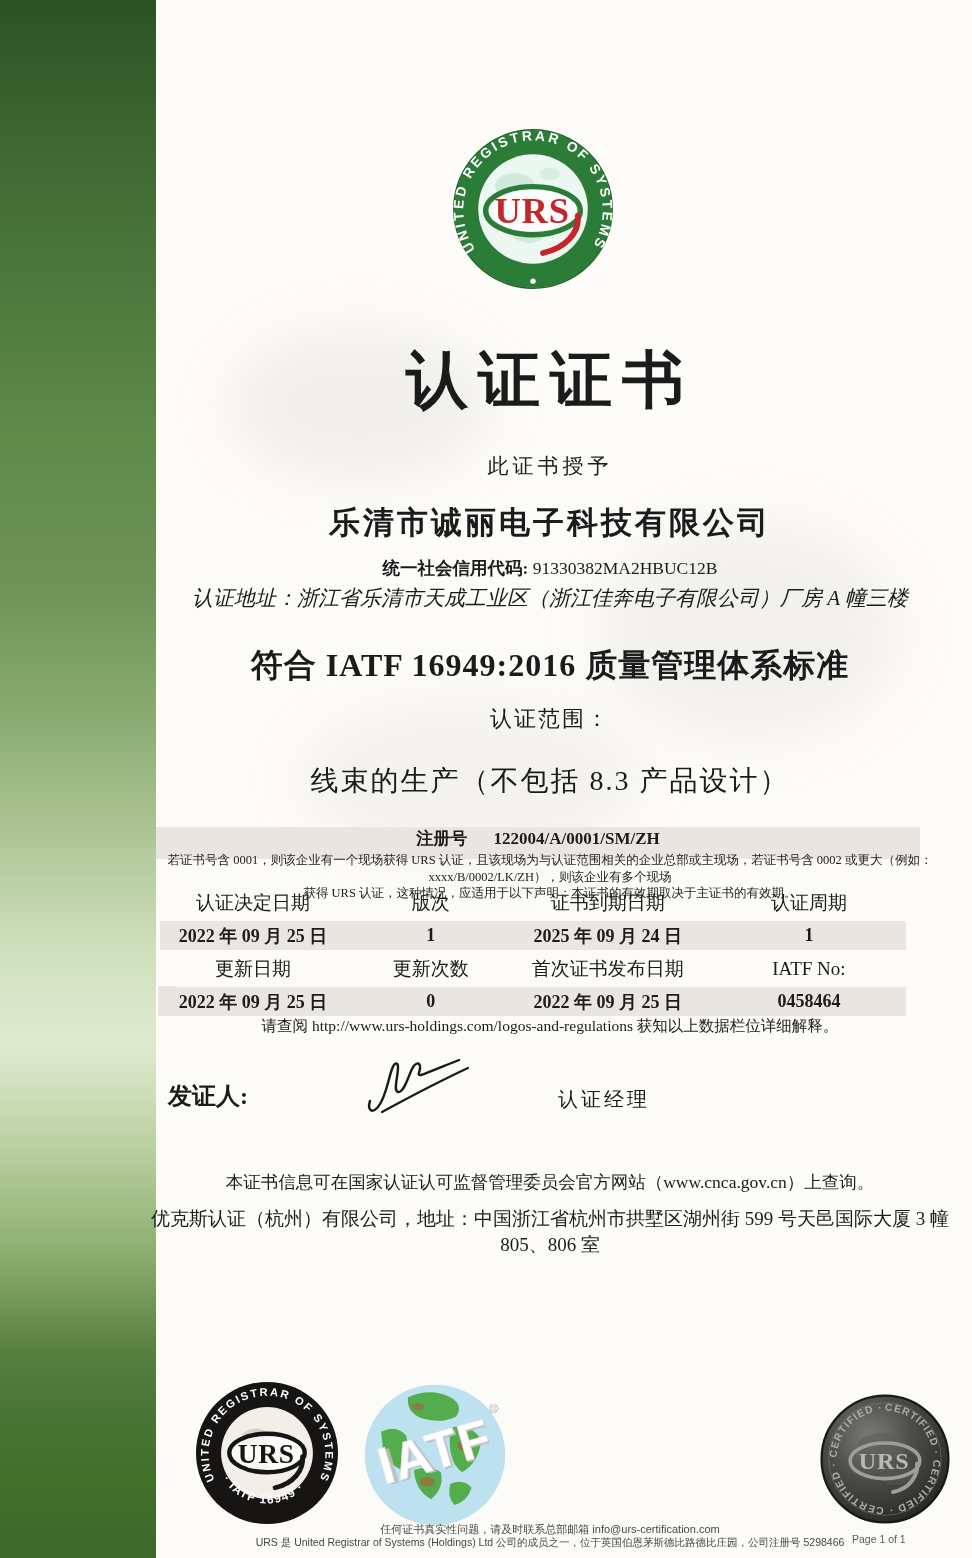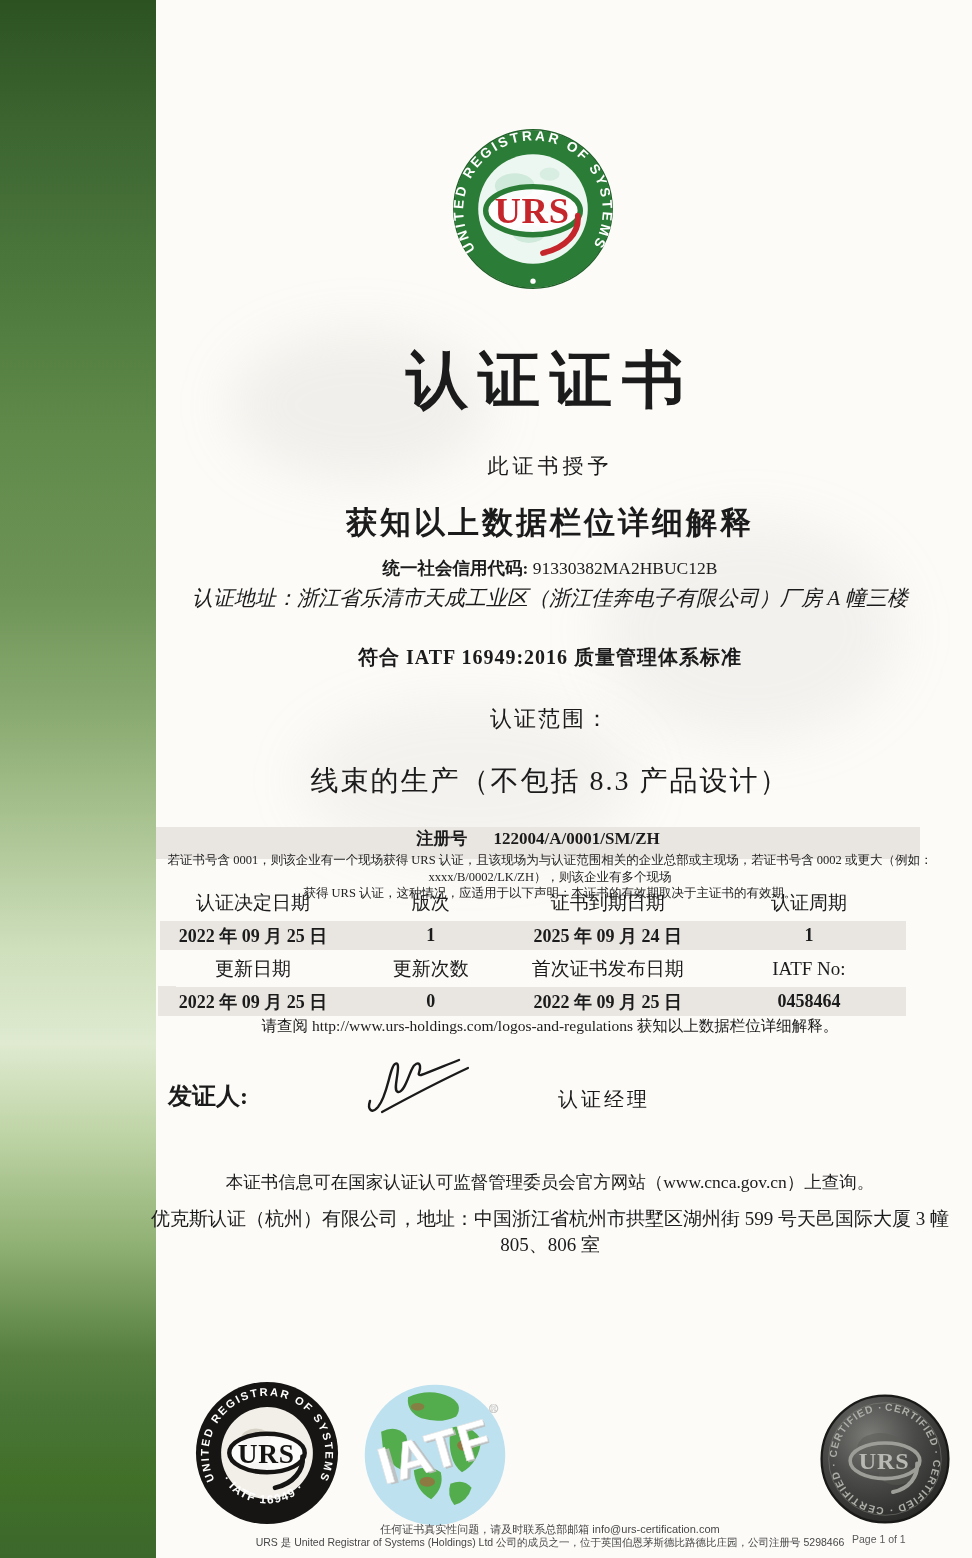--- a/index.html
+++ b/index.html
@@ -23,21 +23,21 @@
   .wm3{left:300px;top:700px;width:340px;height:160px;background:rgba(190,188,178,.13);}
   .c{position:absolute;left:150px;width:800px;text-align:center;}
   .logo-top{position:absolute;left:450px;top:126px;width:166px;height:166px;}
   .title{top:338px;font-size:62px;font-weight:600;letter-spacing:10px;}
   .granted{top:452px;font-size:21px;letter-spacing:4px;}
   .company{top:502px;font-size:31px;font-weight:600;letter-spacing:3px;}
   .credit{top:556px;font-size:17.5px;}
   .credit .lbl{font-weight:700;}
   .credit .val{font-weight:400;font-family:"Liberation Serif",serif;}
   .addr{top:584px;font-size:21px;font-style:italic;}
-  .standard{top:644px;font-size:20px;font-weight:700;letter-spacing:1px;}
+  .standard{top:644px;font-size:32px;font-weight:700;letter-spacing:1px;}
   .scopelbl{top:704px;font-size:22px;letter-spacing:2px;}
   .scope{top:762px;font-size:28px;letter-spacing:2px;}
   .regbar{
     position:absolute;left:156px;top:827px;width:764px;height:32px;
     background:#e9e6e1;text-align:center;line-height:24px;font-size:17px;font-weight:700;
   }
   .regbar .num{margin-left:22px;font-family:"Liberation Serif",serif;}
   .regnote{top:852px;font-size:12.5px;line-height:16.5px;color:#222;letter-spacing:0;}
   .tbl{position:absolute;left:156px;top:886px;width:808px;}
   .trow{display:grid;grid-template-columns:24% 20% 30% 26%;height:33px;align-items:center;position:relative;}
@@ -89,21 +89,21 @@
       <textPath href="#arcTop1" startOffset="4" textLength="360">UNITED REGISTRAR OF SYSTEMS</textPath>
     </text>
     <circle cx="100" cy="187" r="3.2" fill="#ffffff"></circle>
     <ellipse cx="100" cy="102" rx="57" ry="29" fill="rgba(255,255,255,0.85)" stroke="#2b7c36" stroke-width="6.5"></ellipse>
     <path d="M154,108 C156,128 140,147 112,153" fill="none" stroke="#c5262c" stroke-width="7" stroke-linecap="round"></path>
     <text x="99" y="117" text-anchor="middle" font-size="44" font-weight="bold" fill="#c5262c" letter-spacing="1">URS</text>
   </svg>
 
   <div class="c title">认证证书</div>
   <div class="c granted">此证书授予</div>
-  <div class="c company">获知以上数据栏位详细解释</div>
+  <div class="c company">乐清市诚丽电子科技有限公司</div>
 
   <div class="c credit">
     <span class="lbl">统一社会信用代码:</span>
     <span class="val">91330382MA2HBUC12B</span>
   </div>
 
   <div class="c addr">
     <span>认证地址：</span><span>浙江省乐清市天成工业区（浙江佳奔电子有限公司）厂房 A 幢三楼</span>
   </div>
 

